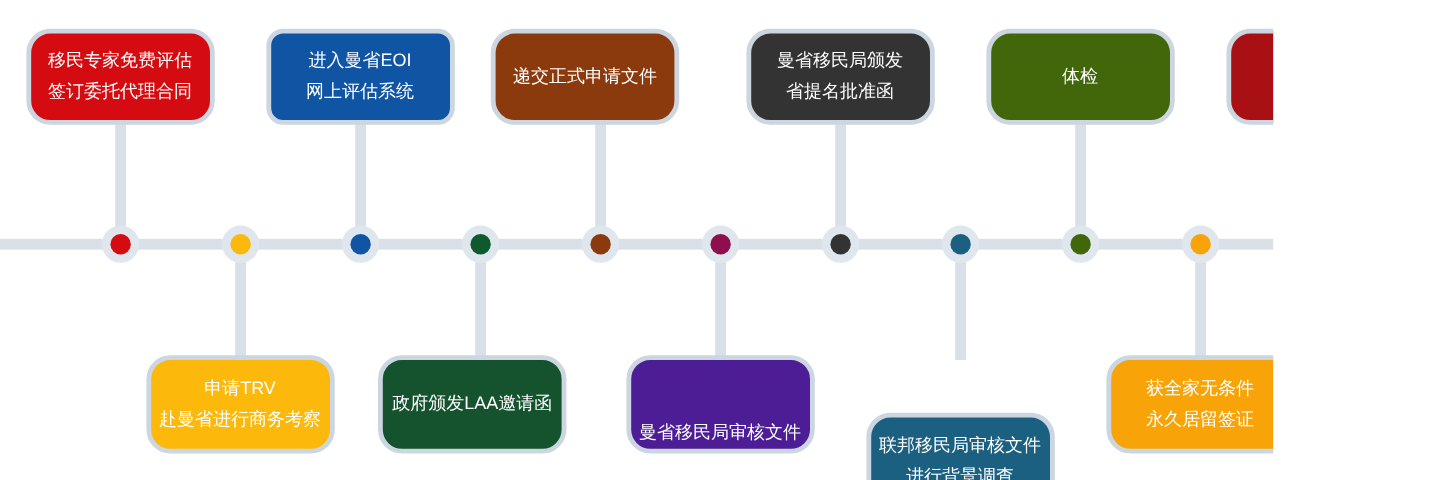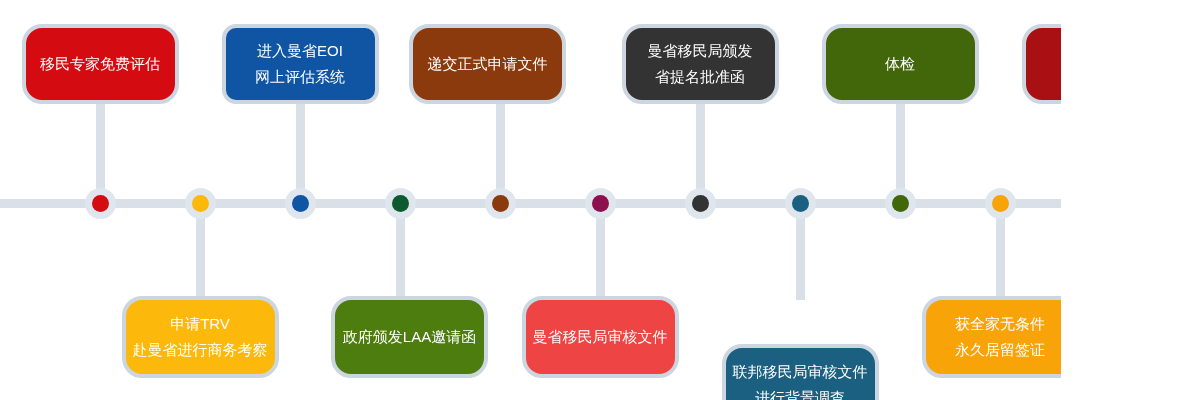--- a/index.html
+++ b/index.html
@@ -77,20 +77,21 @@
 
 <div class="canvas">
   <div class="timeline-line"></div>
   <div id="steps-root">
   <div>
     <div class="connector top" style="left: 95.5px;"></div>
     <div class="node-ring" style="left: 84.5px;"></div>
     <div class="node-dot" style="left: 91.5px; background: rgb(212, 11, 16);"></div>
     <div class="step-card top" style="left: 21.5px; background: rgb(212, 11, 16);">
           <div class="step-line">移民专家免费评估</div>
+          <div class="step-line">签订委托代理合同</div>
         </div>
   </div>
 
   <div>
     <div class="connector bottom" style="left: 195.5px;"></div>
     <div class="node-ring" style="left: 184.5px;"></div>
     <div class="node-dot" style="left: 191.5px; background: rgb(252, 185, 11);"></div>
     <div class="step-card bottom" style="left: 121.5px; background: rgb(252, 185, 11);">
           <div class="step-line">申请TRV</div>
           <div class="step-line">赴曼省进行商务考察</div>
@@ -104,39 +105,39 @@
     <div class="step-card top" style="left: 221.5px; background: rgb(15, 85, 164); border-radius: 14px;">
           <div class="step-line">进入曼省EOI</div>
           <div class="step-line">网上评估系统</div>
         </div>
   </div>
 
   <div>
     <div class="connector bottom" style="left: 395.5px;"></div>
     <div class="node-ring" style="left: 384.5px;"></div>
     <div class="node-dot" style="left: 391.5px; background: rgb(13, 90, 46);"></div>
-    <div class="step-card bottom" style="left: 331px; background: #4d7c0f;">
+    <div class="step-card bottom" style="left: 315px; background: #14532d;">
           <div class="step-line">政府颁发LAA邀请函</div>
         </div>
   </div>
 
   <div>
     <div class="connector top" style="left: 495.5px;"></div>
     <div class="node-ring" style="left: 484.5px;"></div>
     <div class="node-dot" style="left: 491.5px; background: rgb(139, 58, 14);"></div>
     <div class="step-card top" style="left: 409px; background: rgb(139, 58, 14);">
           <div class="step-line">递交正式申请文件</div>
         </div>
   </div>
 
   <div>
     <div class="connector bottom" style="left: 595.5px;"></div>
     <div class="node-ring" style="left: 584.5px;"></div>
     <div class="node-dot" style="left: 591.5px; background: rgb(142, 15, 78);"></div>
-    <div class="step-card bottom" style="left: 521.5px; background: #ef4444;">
+    <div class="step-card bottom" style="left: 521.5px; background: #4c1d95; justify-content: flex-end;">
           <div class="step-line">曼省移民局审核文件</div>
         </div>
   </div>
 
   <div>
     <div class="connector top" style="left: 695.5px;"></div>
     <div class="node-ring" style="left: 684.5px;"></div>
     <div class="node-dot" style="left: 691.5px; background: rgb(51, 51, 51);"></div>
     <div class="step-card top" style="left: 621.5px; background: rgb(51, 51, 51);">
           <div class="step-line">曼省移民局颁发</div>

